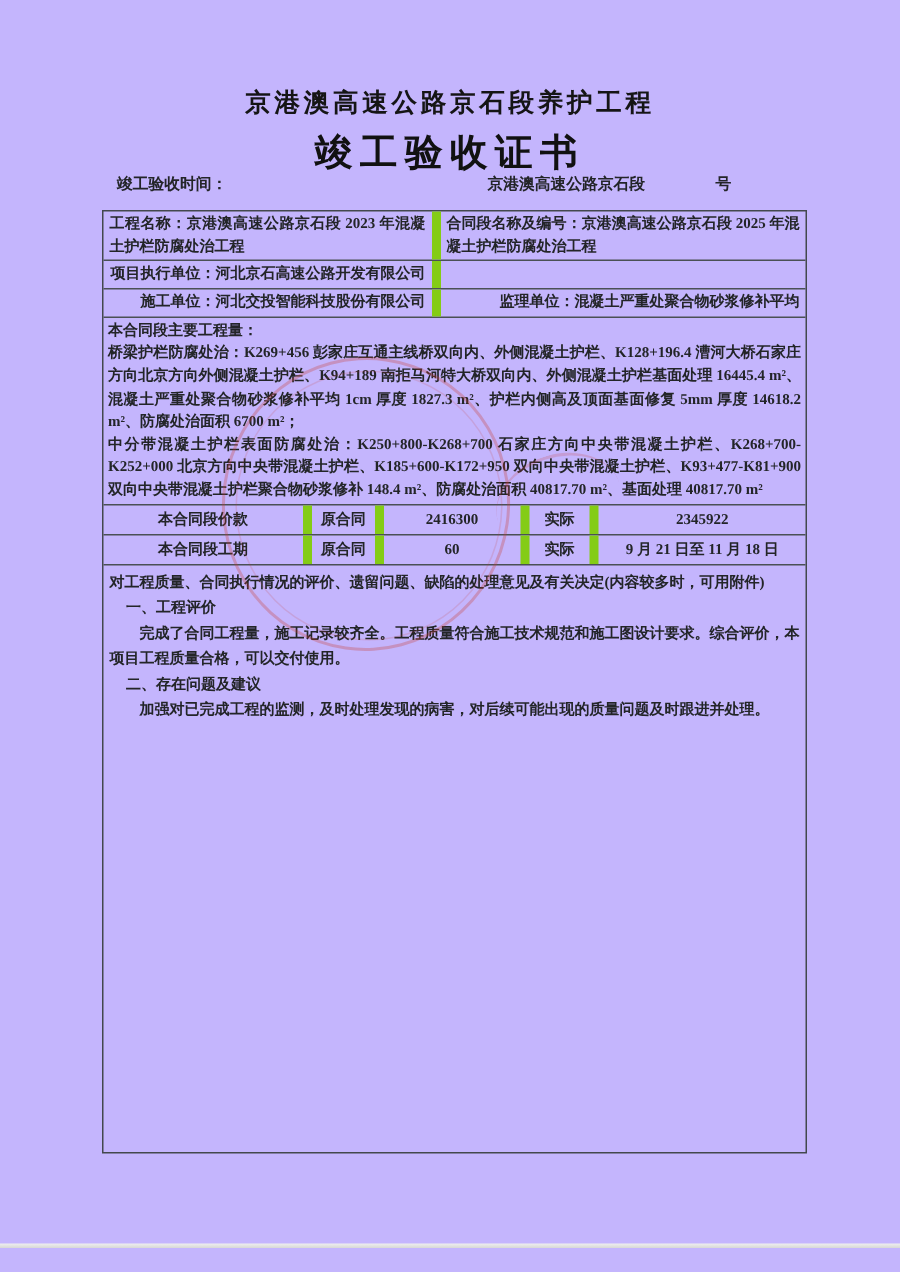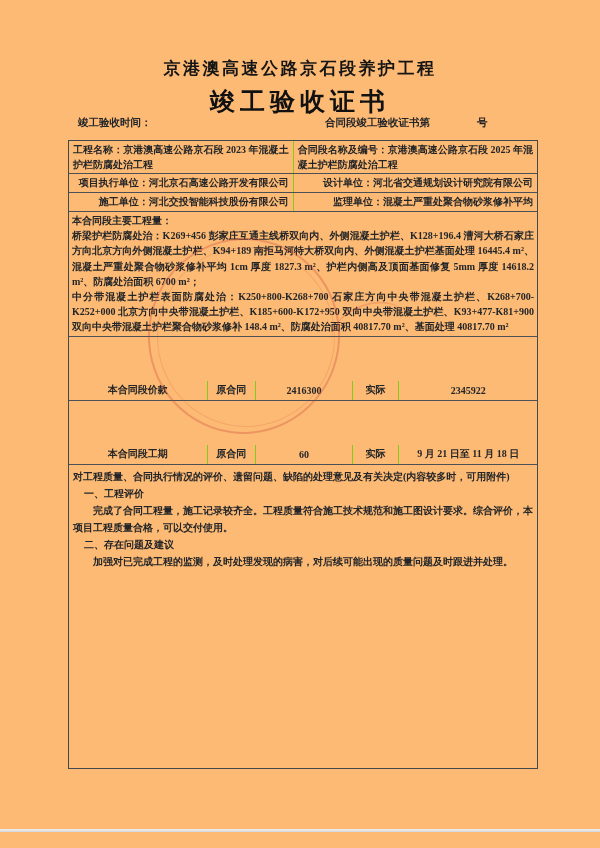--- a/index.html
+++ b/index.html
@@ -1,18 +1,18 @@
 <!DOCTYPE html>
 <html><head>
 <meta charset="utf-8">
 <style>
   html,body { margin:0; padding:0; background:#ffffff; }
   .page {
     position:relative; width:600px; height:848px; margin:0 auto;
-    background:#fdba74; overflow:hidden;
+    background:#c4b5fd; overflow:hidden;
     font-family:"Liberation Serif","DejaVu Serif",serif;
     color:#26282b;
   }
   .doc-title {
     position:absolute; top:57px; left:0; width:100%;
     text-align:center; font-size:17px; font-weight:700;
     letter-spacing:2.5px; color:#151515;
   }
   .cert-title {
     position:absolute; top:85px; left:0; width:100%;
@@ -29,32 +29,32 @@
 
   .cert-table {
     position:absolute; left:68px; top:140px; width:470px; height:629px;
     border:1.6px solid #43484d; box-sizing:border-box;
     display:flex; flex-direction:column;
     font-size:10px; color:#232528; font-weight:600;
   }
   .tr { display:flex; box-sizing:border-box; border-bottom:1px solid #4a5055; }
   .tr:last-child { border-bottom:none; }
   .td { box-sizing:border-box; padding:1px 4px; overflow:hidden; }
-  .td-split { border-right:1px solid #84cc16; }
+  .td-split { border-right:6px solid #84cc16; }
   .r-info-1 { flex:0 0 33px; }
   .r-info-1 .td { line-height:15px; text-align:justify; }
   .r-info { flex:0 0 19px; align-items:center;text-align:right; }
   .r-info .td { line-height:16px; white-space:nowrap; }
   .col-l { width:48%; }
   .col-r { width:52%; }
 
   .r-qty { flex:0 0 107px; display:block; padding:1px 3px; line-height:15.2px; }
   .qty-par { text-align:justify; }
 
-  .r-amt { flex:0 0 20px;margin-top:44px; }
+  .r-amt { flex:0 0 20px; }
   .r-amt .td {
     display:flex; align-items:center; justify-content:center;
     padding:0 2px; white-space:nowrap;
   }
   .c1 { width:29.6%; } .c2 { width:10.4%;text-align:right; } .c3 { width:20.6%; }
   .c4 { width:10.0%; } .c5 { width:29.4%; }
 
   .r-eval { flex:1 1 auto; display:block; padding:3px 4px; line-height:17px; }
   .eval-header { text-align:justify; }
   .eval-sec-title { padding-left:11px; }
@@ -83,33 +83,32 @@
 </head>
 <body>
 
 <div class="page">
 
   <div class="doc-title">京港澳高速公路京石段养护工程</div>
   <div class="cert-title">竣工验收证书</div>
 
   <div class="meta-row">
     <span class="meta-left">竣工验收时间：</span>
-    <span class="meta-right"><span>合同段竣工验收证书第</span><span class="meta-gap"></span><span>号</span></span>
+    <span class="meta-right"><span>京港澳高速公路京石段</span><span class="meta-gap"></span><span>号</span></span>
   </div>
 
   <div class="cert-table">
 
     <div class="tr r-info-1">
       <div class="td td-split col-l">工程名称：京港澳高速公路京石段 2023 年混凝土护栏防腐处治工程</div>
       <div class="td col-r">合同段名称及编号：京港澳高速公路京石段 2025 年混凝土护栏防腐处治工程</div>
     </div>
 
     <div class="tr r-info">
       <div class="td td-split col-l">项目执行单位：河北京石高速公路开发有限公司</div>
-      <div class="td col-r">设计单位：河北省交通规划设计研究院有限公司</div>
     </div>
 
     <div class="tr r-info">
       <div class="td td-split col-l">施工单位：河北交投智能科技股份有限公司</div>
       <div class="td col-r">监理单位：混凝土严重处聚合物砂浆修补平均</div>
     </div>
 
     <div class="tr r-qty">
       <div class="qty-heading">本合同段主要工程量：</div>
       <div class="qty-par">桥梁护栏防腐处治：K269+456 彭家庄互通主线桥双向内、外侧混凝土护栏、K128+196.4 漕河大桥石家庄方向北京方向外侧混凝土护栏、K94+189 南拒马河特大桥双向内、外侧混凝土护栏基面处理 16445.4 m²、混凝土严重处聚合物砂浆修补平均 1cm 厚度 1827.3 m²、护栏内侧高及顶面基面修复 5mm 厚度 14618.2 m²、防腐处治面积 6700 m²；</div>

